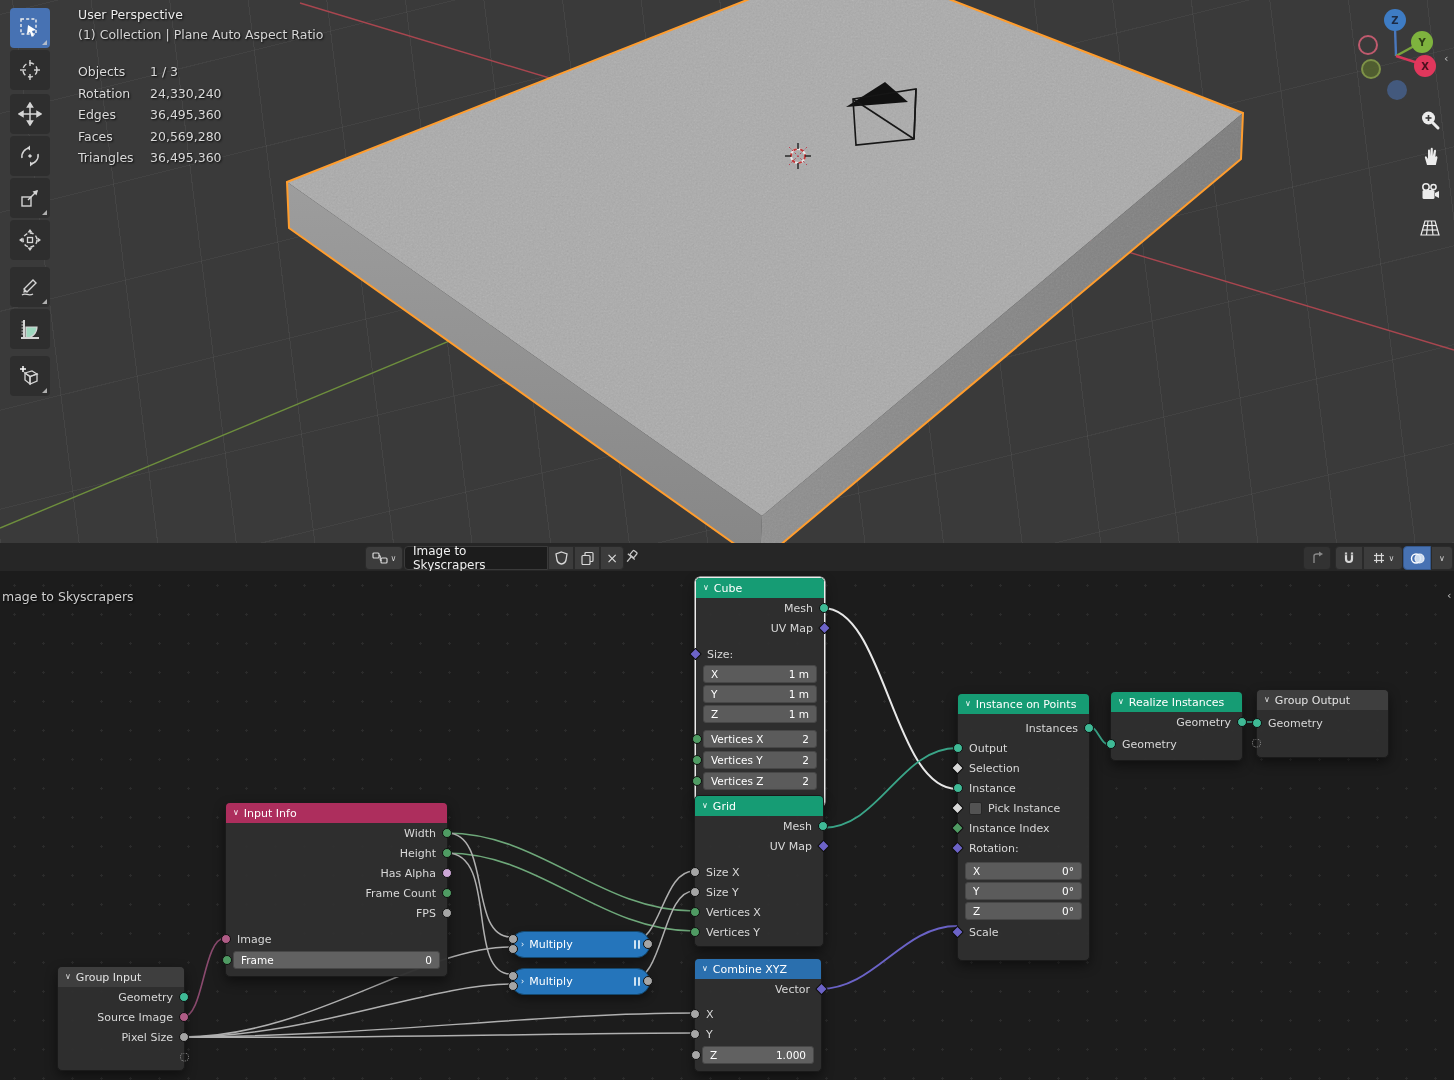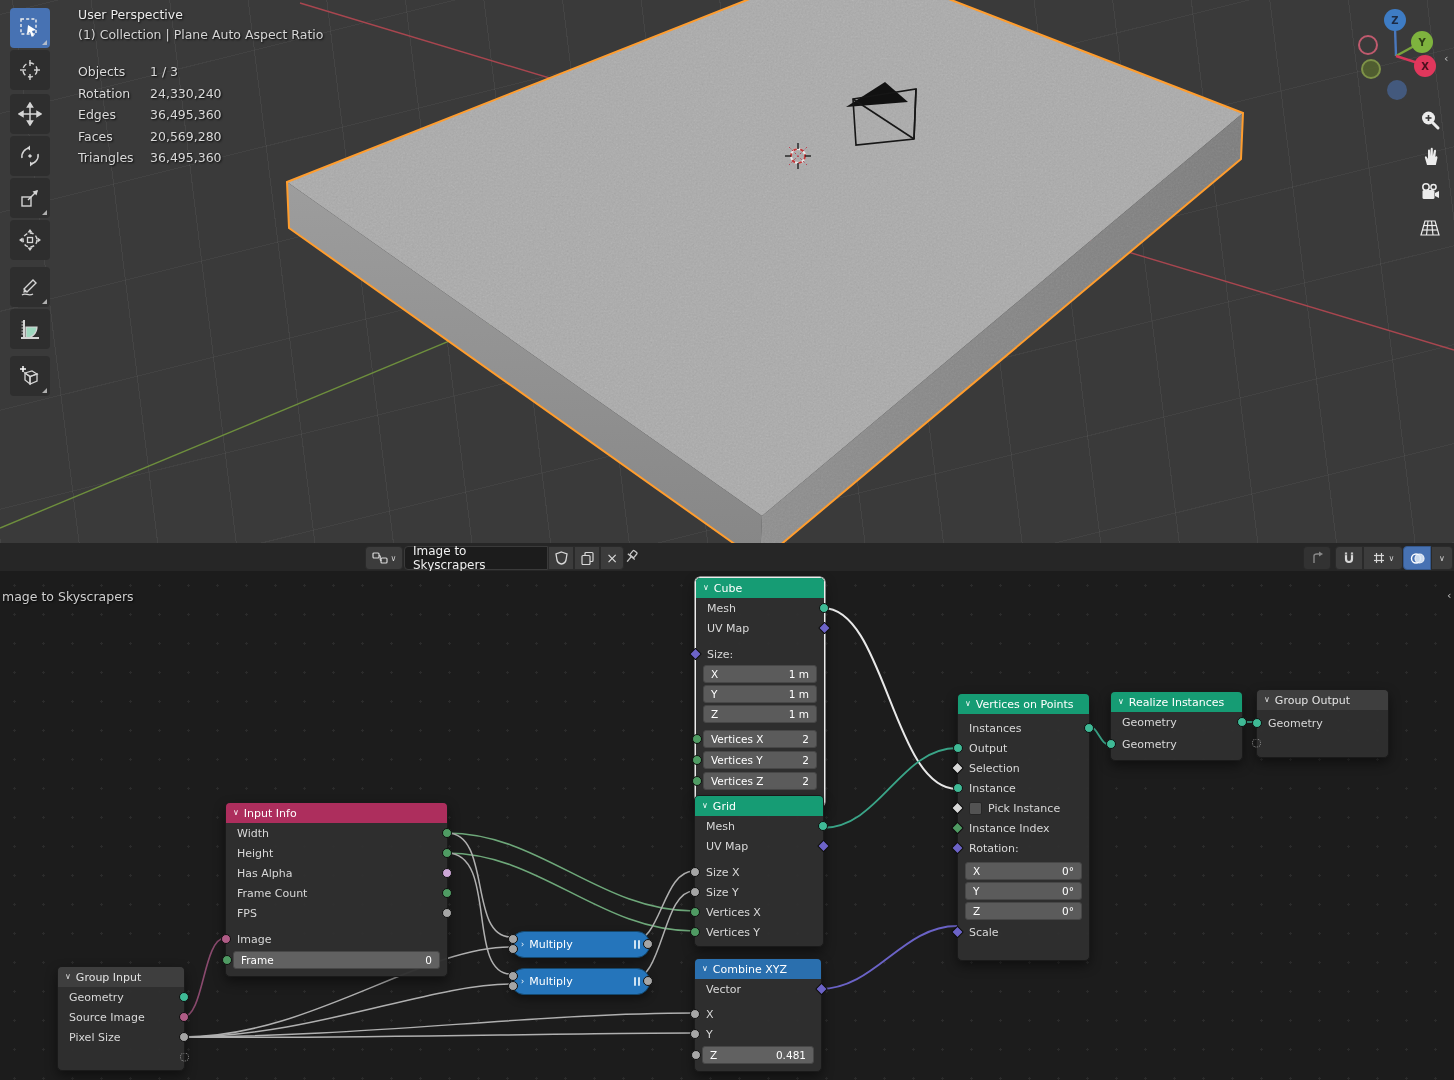--- a/index.html
+++ b/index.html
@@ -50,21 +50,21 @@
   .breadcrumb{position:absolute;left:2px;top:18px;color:#cfcfcf;font-size:12.5px;
     text-shadow:1px 1px 2px rgba(0,0,0,.8);}
   .links{position:absolute;left:0;top:0;z-index:1;}
   .node{position:absolute;z-index:2;background:rgba(48,48,48,.97);border:1px solid #1a1a1a;
     border-radius:5px;box-shadow:0 5px 12px rgba(0,0,0,.45);color:#d8d8d8;font-size:11px;line-height:1;}
   .node.active{border:1px solid #ededed;box-shadow:0 0 0 .5px #ededed,0 5px 12px rgba(0,0,0,.45);}
   .nhead{height:20px;display:flex;align-items:center;gap:5px;padding:0 7px;
     border-radius:4px 4px 0 0;color:#fff;font-size:11px;font-weight:500;}
   .nchev{font-size:8px;opacity:.95;}
   .nrow{position:relative;height:20px;display:flex;align-items:center;padding:0 11px;}
-  .nrow.out{justify-content:flex-start;}
+  .nrow.out{justify-content:flex-end;}
   .sock{position:absolute;top:50%;width:8px;height:8px;border:1px solid #0f0f0f;border-radius:50%;
     transform:translate(0,-50%);z-index:4;}
   .sock.l{left:-5px;} .sock.r{right:-5px;}
   .sock.d{width:7px;height:7px;border-radius:1px;transform:translate(0,-50%) rotate(45deg);}
   .sock.virtual{background:transparent;border:1.5px dotted #999;width:7px;height:7px;}
   .nfield{position:relative;background:#5b5b5b;border:1px solid #474747;border-radius:3px;height:16px;
     margin:0 7px;display:flex;align-items:center;justify-content:space-between;padding:0 7px;
     color:#fff;font-size:10.5px;}
   .cbx{width:11px;height:11px;background:#535353;border:1px solid #262626;border-radius:2px;margin-right:6px;}
   .pill{position:absolute;z-index:2;width:119px;height:25px;border-radius:13px;background:#2575bb;
@@ -558,28 +558,28 @@
         <span>X</span>
         <span class="sock l" style="background:#a5a5a5"></span>
       </div>
     <div class="nrow">
         <span>Y</span>
         <span class="sock l" style="background:#a5a5a5"></span>
       </div>
     <div class="nfield" style="margin-top:2px;margin-bottom:7px;background:#616161">
         <span class="sock l" style="left:-12px;background:#a5a5a5"></span>
         <span>Z</span>
-        <span>0.481</span>
+        <span>1.000</span>
       </div>
   </div>
 
   <div class="node" style="left:957px;top:122px;width:131px">
     <div class="nhead" style="background:#169c74">
         <span class="nchev">∨</span>
-        <span>Vertices on Points</span>
+        <span>Instance on Points</span>
       </div>
     <div class="nrow out" style="margin-top:4px">
         <span>Instances</span>
         <span class="sock r" style="background:#3fba96"></span>
       </div>
     <div class="nrow">
         <span>Output</span>
         <span class="sock l" style="background:#3fba96"></span>
       </div>
     <div class="nrow">

